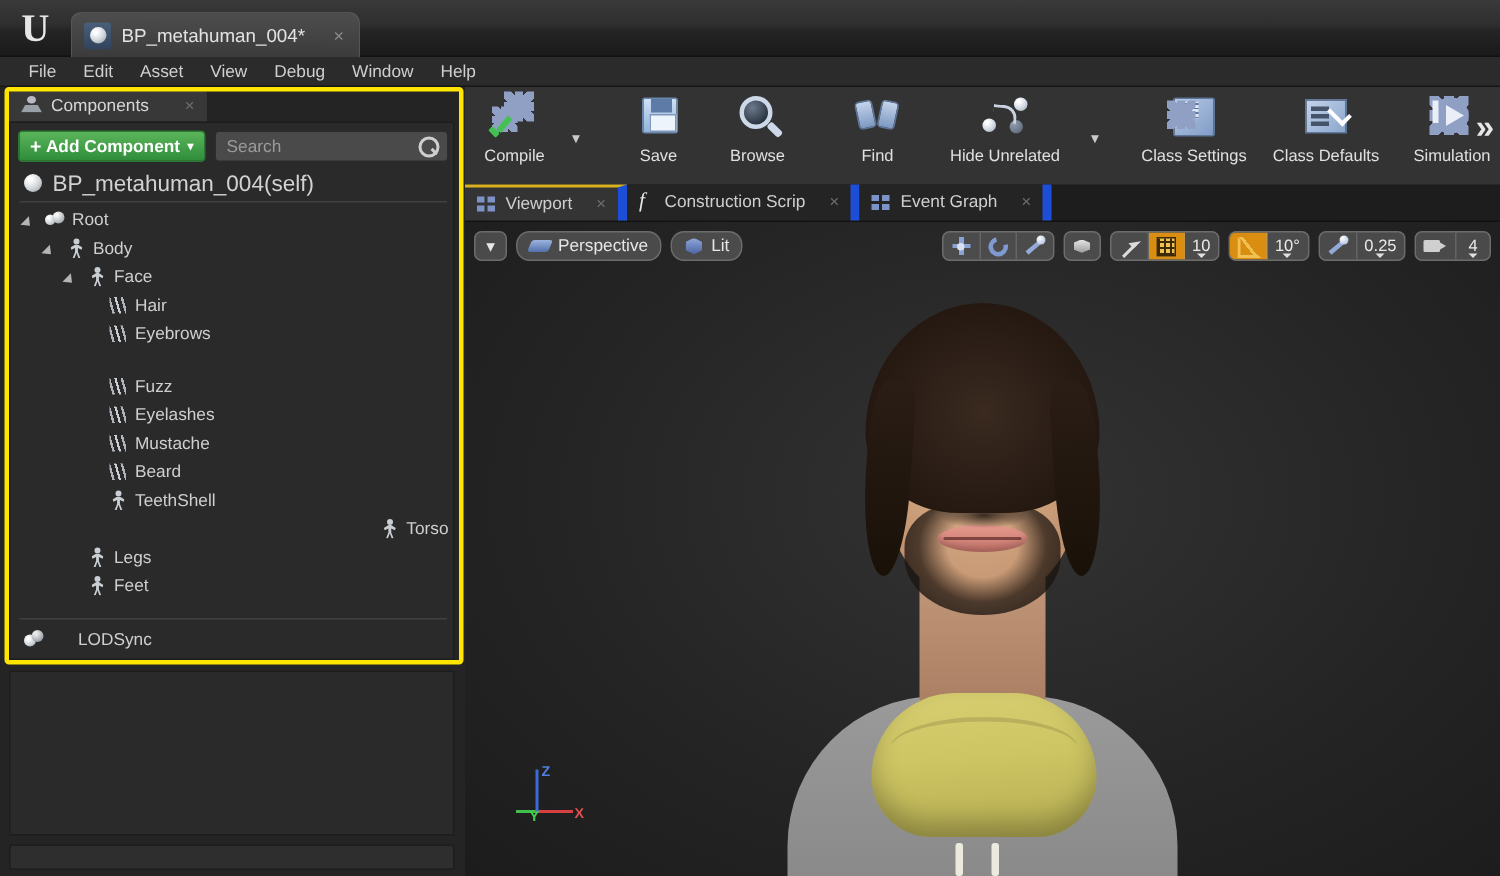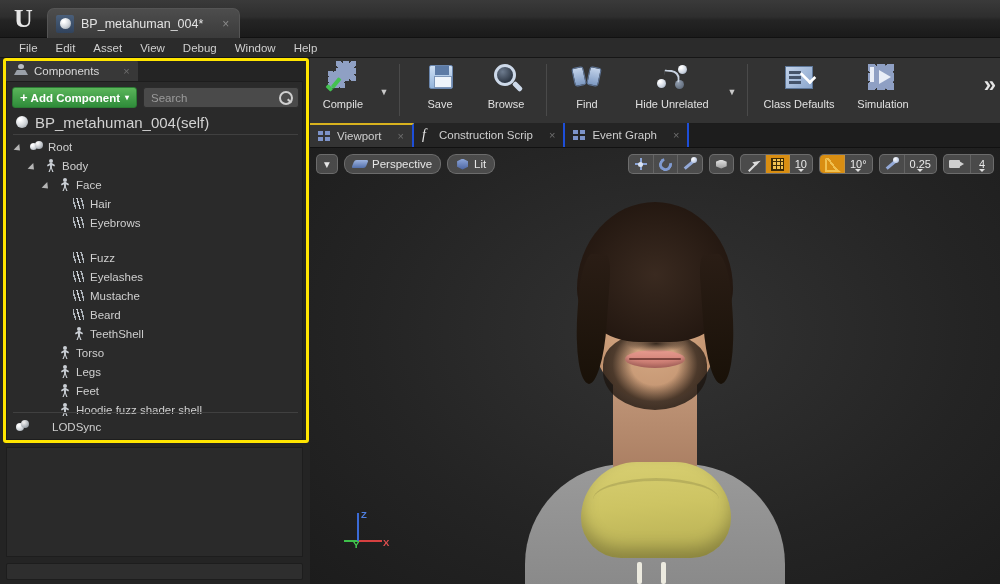--- a/index.html
+++ b/index.html
@@ -327,21 +327,21 @@
   }
 
   
   .tabstrip{
     position:absolute; left:310px; top:124px; width:690px; height:24px;
     background:#1d1d1d; border-bottom:1px solid #111;
     display:flex; align-items:flex-end;
   }
   .gtab{
     height:24px; padding:0 8px; display:flex; align-items:center; gap:6px;
-    background:#242424; border-right:2px solid #1d4ed8;
+    background:#242424; border-right:6px solid #1d4ed8;
   }
   .gtab.active{ background:#343434; border-top:2px solid #d8b21e; }
   .gtab .gl{ color:#cfcfcf; font-size:11.5px; white-space:nowrap; }
   .gtab .gx{ color:#6f6f6f; font-size:11px; margin-left:10px; }
   .ic-vp{ width:13px; height:11px; position:relative; }
   .ic-vp i{ position:absolute; width:5px; height:4.5px; background:#7d93c8; }
   .ic-vp i.a{left:0;top:0;} .ic-vp i.b{left:7px;top:0;}
   .ic-vp i.c{left:0;top:6px;} .ic-vp i.d{left:7px;top:6px;}
   .ic-fx{ color:#e8e8e8; font-family:"Liberation Serif",serif; font-style:italic; font-size:14px; width:11px; }
 
@@ -634,39 +634,34 @@
         <div class="trow" style="padding-left: 46px;">
           <span class="arrow none"></span>
           <span class="ic ic-groom"></span>
           <span class="tw">Beard</span>
         </div>
         <div class="trow" style="padding-left: 46px;">
           <span class="arrow none"></span>
           <span class="ic ic-skel"></span>
           <span class="tw">TeethShell</span>
         </div>
-        <div class="trow" style="padding-left: 32px;">
+        <div class="trow" style="padding-left: 32px; justify-content: flex-end;">
           <span class="arrow none"></span>
           <span class="ic ic-skel"></span>
           <span class="tw">Torso</span>
         </div>
         <div class="trow" style="padding-left: 32px;">
           <span class="arrow none"></span>
           <span class="ic ic-skel"></span>
           <span class="tw">Legs</span>
         </div>
         <div class="trow" style="padding-left: 32px;">
           <span class="arrow none"></span>
           <span class="ic ic-skel"></span>
           <span class="tw">Feet</span>
-        </div>
-        <div class="trow" style="padding-left: 32px;">
-          <span class="arrow none"></span>
-          <span class="ic ic-skel"></span>
-          <span class="tw">Hoodie fuzz shader shell</span>
         </div>
       </div>
 
     <div class="tree-sep2"></div>
     <div class="lodrow">
       <span class="ic ic-lod"></span>
       <span class="tw">LODSync</span>
     </div>
   </div>
 
@@ -732,20 +727,28 @@
             </span>
         </span>
         <span class="lbl">Hide Unrelated</span>
       </div>
       <div class="tb-caret">▼</div>
     </div>
 
     <div class="tb-sep"></div>
 
     <div class="tb-group">
+      <div class="tbtn" style="width:88px">
+        <span class="gico">
+          <span class="clsset"></span>
+          <span class="gear" style="left:2px;top:7px;width:15px;height:15px;"></span>
+          <span class="gearspokes" style="left:0px;top:5px;width:19px;height:19px;"></span>
+        </span>
+        <span class="lbl">Class Settings</span>
+      </div>
       <div class="tbtn" style="width:88px">
         <span class="gico">
           <span class="clsdef">
               <i class="l1"></i>
               <i class="l2"></i>
               <i class="l3"></i>
             </span>
         </span>
         <span class="lbl">Class Defaults</span>
       </div>

